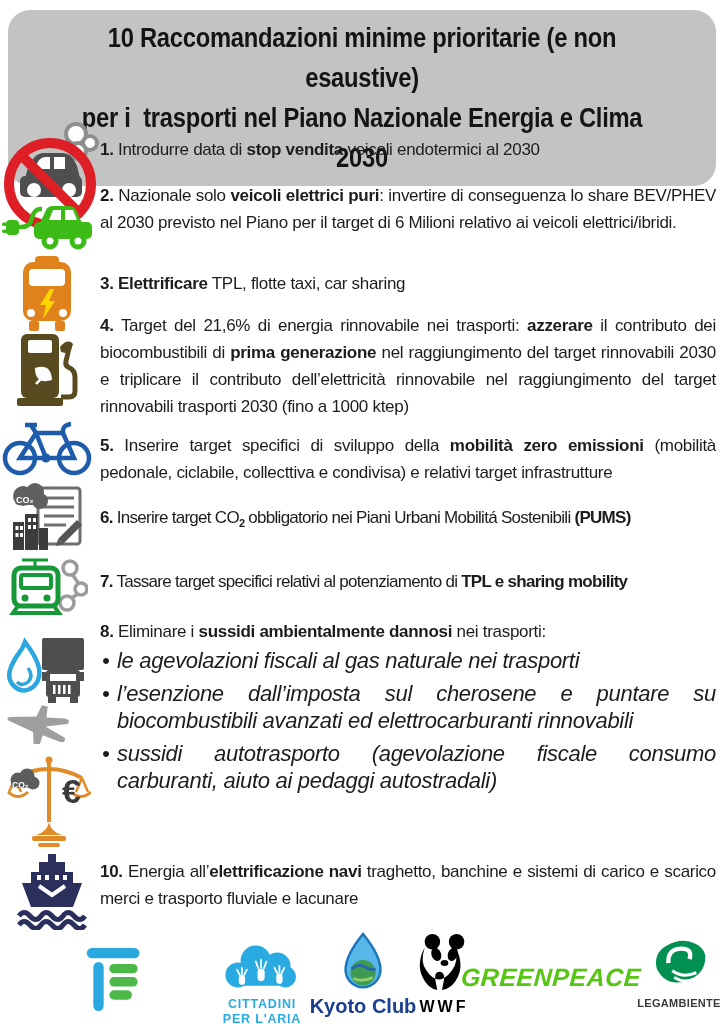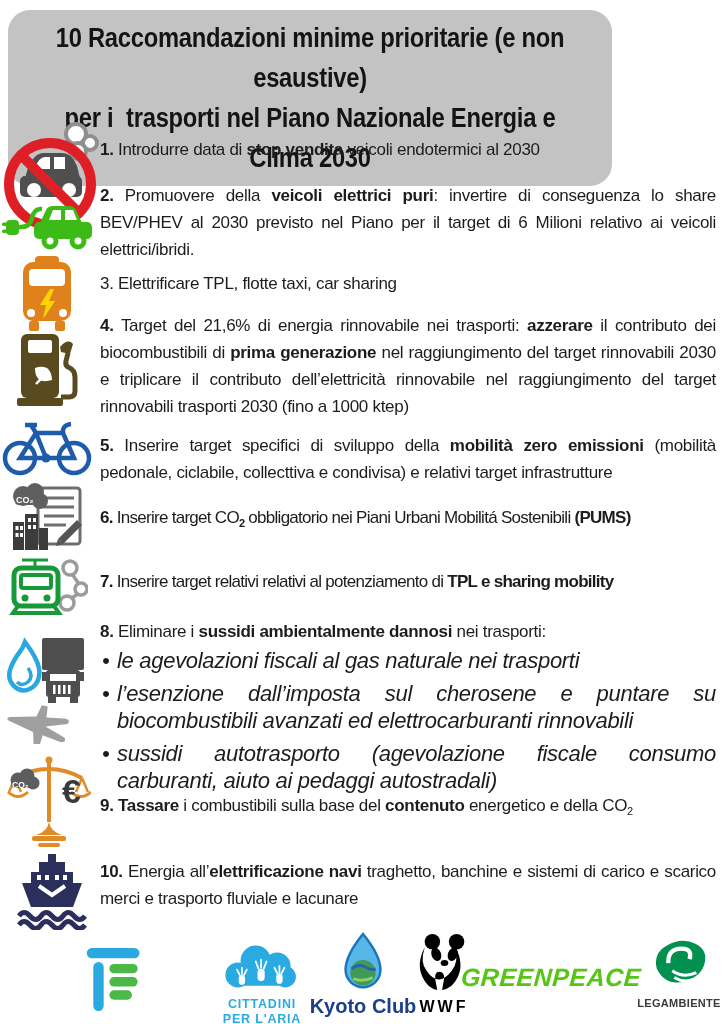--- a/index.html
+++ b/index.html
@@ -1,19 +1,19 @@
 <!DOCTYPE html>
 <html><head>
 <meta charset="utf-8">
 <style>
   html,body{margin:0;padding:0;background:#ffffff;}
   .page{position:relative;width:724px;height:1024px;background:#fff;overflow:hidden;
         font-family:"Liberation Sans",sans-serif;color:#1c1c1c;}
   
-  .title{position:absolute;left:8px;top:10px;width:604px;box-sizing:border-box;
+  .title{position:absolute;left:8px;top:10px;width:708px;box-sizing:border-box;
          background:#c3c3c3;border-radius:22px;padding:8px 6px;text-align:center;}
   .title-line{font-size:27px;font-weight:700;line-height:40px;color:#141414;
               white-space:pre-wrap;letter-spacing:-.3px;transform:scaleX(.88);transform-origin:50% 50%;}
   
   .item{position:absolute;left:100px;width:616px;}
   .item p{margin:0;font-size:17px;line-height:27px;text-align:justify;letter-spacing:-.3px;}
   .tight p{letter-spacing:-.72px;}
   sub{font-size:11px;}
   .bullets{margin:2px 0 0;padding:0;list-style:none;}
   .bullets li{position:relative;padding-left:17px;font-size:22px;line-height:27px;
@@ -251,47 +251,44 @@
         <path d="M2,64 q5,-7 11,0 t11,0 t11,0 t11,0 t11,0 t11,0"></path>
         <path d="M2,73 q5,-7 11,0 t11,0 t11,0 t11,0 t11,0 t11,0"></path>
       </g>
     </svg>
   </div>
 
   <div class="item" style="top:136px">
     <p><span style="font-weight: 700;">1.</span><span> Introdurre data di </span><span style="font-weight: 700;">stop vendita</span><span> veicoli endotermici al 2030</span></p>
   </div>
   <div class="item" style="top:182px">
-    <p><span style="font-weight: 700;">2.</span><span> Promuovere della </span><span style="font-weight: 700;">veicoli elettrici puri</span><span>: invertire di conseguenza lo share BEV/PHEV al 2030 previsto nel Piano per il target di 6 Milioni relativo ai veicoli elettrici/ibridi.</span></p>
+    <p><span style="font-weight: 700;">2.</span><span> Nazionale solo </span><span style="font-weight: 700;">veicoli elettrici puri</span><span>: invertire di conseguenza lo share BEV/PHEV al 2030 previsto nel Piano per il target di 6 Milioni relativo ai veicoli elettrici/ibridi.</span></p>
   </div>
   <div class="item" style="top:270px">
-    <p><span style="font-weight: 400;">3. Elettrificare</span><span> TPL, flotte taxi, car sharing</span></p>
+    <p><span style="font-weight: 700;">3. Elettrificare</span><span> TPL, flotte taxi, car sharing</span></p>
   </div>
   <div class="item" style="top:312px">
     <p><span style="font-weight: 700;">4.</span><span> Target del 21,6% di energia rinnovabile nei trasporti: </span><span style="font-weight: 700;">azzerare</span><span> il contributo dei biocombustibili di </span><span style="font-weight: 700;">prima generazione</span><span> nel raggiungimento del target rinnovabili 2030 e triplicare il contributo dell’elettricità rinnovabile nel raggiungimento del target rinnovabili trasporti 2030 (fino a 1000 ktep)</span></p>
   </div>
   <div class="item" style="top:432px">
     <p><span style="font-weight: 700;">5.</span><span> Inserire target specifici di sviluppo della </span><span style="font-weight: 700;">mobilità zero emissioni</span><span> (mobilità pedonale, ciclabile, collecttiva e condivisa) e relativi target infrastrutture</span></p>
   </div>
   <div class="item tight" style="top:504px">
     <p><span style="font-weight: 700;">6.</span><span> Inserire </span><span style="font-weight: 400;">target CO</span><sub style="font-weight: 700;">2</sub><span> obbligatorio nei Piani Urbani Mobilitá Sostenibili </span><span style="font-weight: 700;">(PUMS)</span></p>
   </div>
   <div class="item tight" style="top:568px">
-    <p><span style="font-weight: 700;">7.</span><span> Inserire target relativi relativi al potenziamento di </span><span style="font-weight: 700;">TPL e sharing mobility</span></p>
+    <p><span style="font-weight: 700;">7.</span><span> Tassare target specifici relativi al potenziamento di </span><span style="font-weight: 700;">TPL e sharing mobility</span></p>
   </div>
   <div class="item" style="top:618px">
     <p><span style="font-weight: 700;">8.</span><span> Eliminare i </span><span style="font-weight: 700;">sussidi ambientalmente dannosi</span><span> nei trasporti:</span></p>
     <ul class="bullets">
       <li>le agevolazioni fiscali al gas naturale nei trasporti</li>
       <li>l’esenzione dall’imposta sul cherosene e puntare su biocombustibili avanzati ed elettrocarburanti rinnovabili</li>
       <li>sussidi autotrasporto (agevolazione fiscale consumo carburanti, aiuto ai pedaggi autostradali)</li>
     </ul>
-  </div>
-  <div class="item" style="top:792px">
-    <p><span style="font-weight: 700;">9. Tassare</span><span> i combustibili sulla base del </span><span style="font-weight: 700;">contenuto</span><span> energetico e della CO</span><sub>2</sub></p>
   </div>
   <div class="item" style="top:858px">
     <p><span style="font-weight: 700;">10.</span><span> Energia all’</span><span style="font-weight: 700;">elettrificazione navi</span><span> traghetto, banchine e sistemi di carico e scarico merci e trasporto fluviale e lacunare</span></p>
   </div>
 
   <div class="logo logo-te">
     <span>
       <svg width="58" height="66" viewBox="0 0 60 70">
         <rect x="0" y="2" width="56" height="11" rx="5.5" fill="#29a9e0"></rect>
         <rect x="7" y="17" width="11" height="52" rx="5.5" fill="#29a9e0"></rect>

